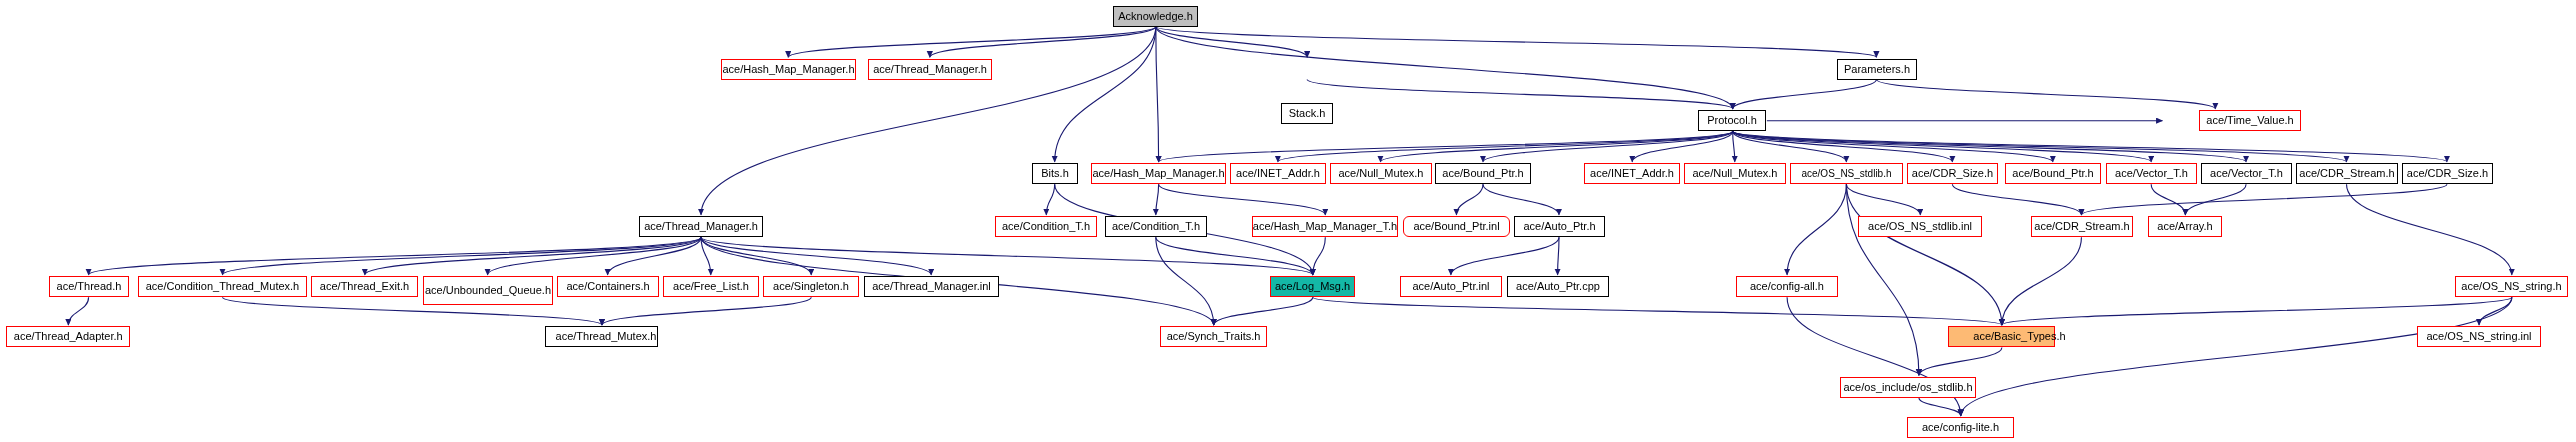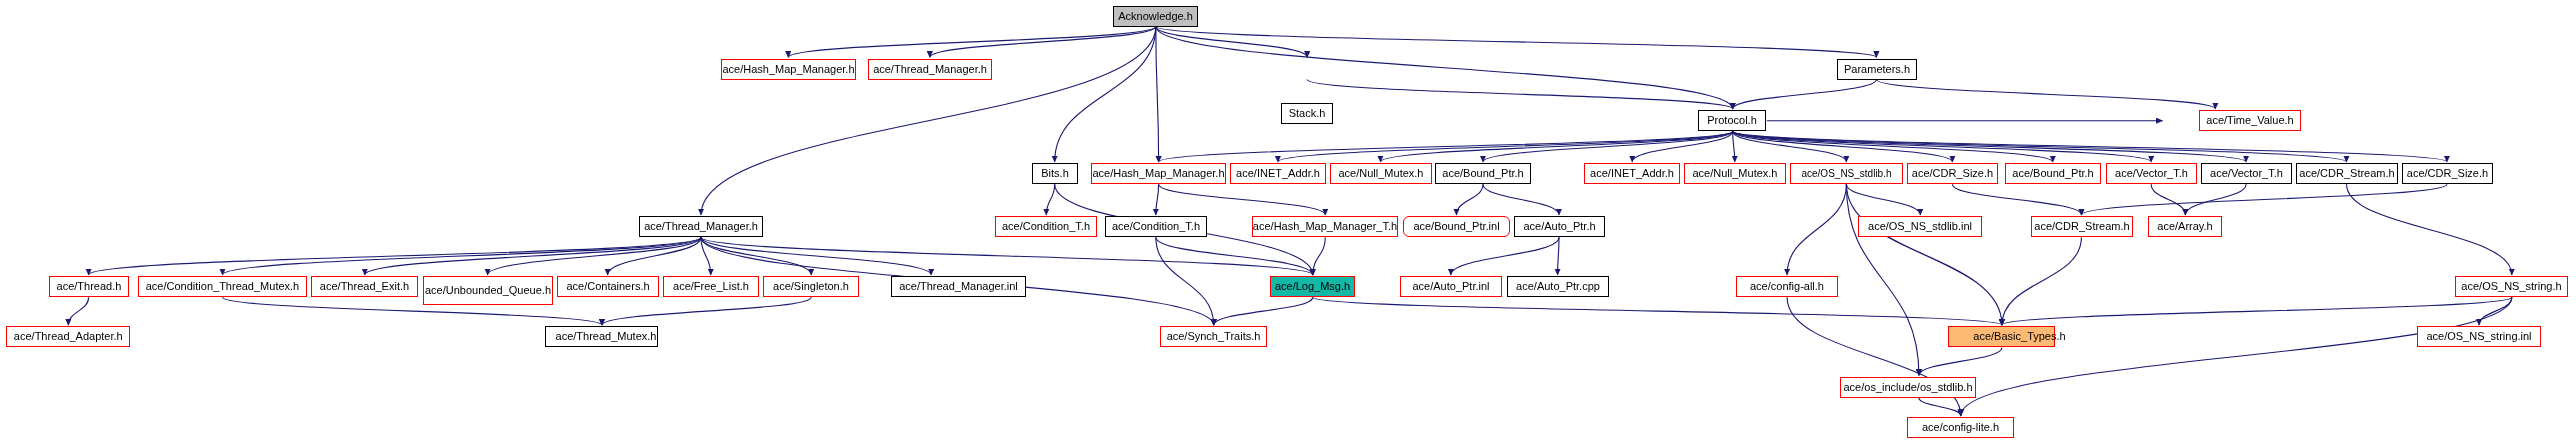--- a/index.html
+++ b/index.html
@@ -145,21 +145,21 @@
     <div class="gnode" style="left: 1858px; top: 216px; width: 124px; height: 21px; border-color: rgb(255, 0, 0); background: rgb(255, 255, 255); color: rgb(0, 0, 0); font-size: 11px;">ace/OS_NS_stdlib.inl</div>
     <div class="gnode" style="left: 2031px; top: 216px; width: 102px; height: 21px; border-color: rgb(255, 0, 0); background: rgb(255, 255, 255); color: rgb(0, 0, 0); font-size: 11px;">ace/CDR_Stream.h</div>
     <div class="gnode" style="left: 2148px; top: 216px; width: 74px; height: 21px; border-color: rgb(255, 0, 0); background: rgb(255, 255, 255); color: rgb(0, 0, 0); font-size: 11px;">ace/Array.h</div>
     <div class="gnode" style="left: 49px; top: 276px; width: 80px; height: 21px; border-color: rgb(255, 0, 0); background: rgb(255, 255, 255); color: rgb(0, 0, 0); font-size: 11px;">ace/Thread.h</div>
     <div class="gnode" style="left: 138px; top: 276px; width: 169px; height: 21px; border-color: rgb(255, 0, 0); background: rgb(255, 255, 255); color: rgb(0, 0, 0); font-size: 11px;">ace/Condition_Thread_Mutex.h</div>
     <div class="gnode" style="left: 311px; top: 276px; width: 107px; height: 21px; border-color: rgb(255, 0, 0); background: rgb(255, 255, 255); color: rgb(0, 0, 0); font-size: 11px;">ace/Thread_Exit.h</div>
     <div class="gnode" style="left: 423px; top: 276px; width: 130px; height: 29px; border-color: rgb(255, 0, 0); background: rgb(255, 255, 255); color: rgb(0, 0, 0); font-size: 11px;">ace/Unbounded_Queue.h</div>
     <div class="gnode" style="left: 557px; top: 276px; width: 102px; height: 21px; border-color: rgb(255, 0, 0); background: rgb(255, 255, 255); color: rgb(0, 0, 0); font-size: 11px;">ace/Containers.h</div>
     <div class="gnode" style="left: 663px; top: 276px; width: 96px; height: 21px; border-color: rgb(255, 0, 0); background: rgb(255, 255, 255); color: rgb(0, 0, 0); font-size: 11px;">ace/Free_List.h</div>
     <div class="gnode" style="left: 763px; top: 276px; width: 96px; height: 21px; border-color: rgb(255, 0, 0); background: rgb(255, 255, 255); color: rgb(0, 0, 0); font-size: 11px;">ace/Singleton.h</div>
-    <div class="gnode" style="left: 864px; top: 276px; width: 135px; height: 21px; border-color: rgb(0, 0, 0); background: rgb(255, 255, 255); color: rgb(0, 0, 0); font-size: 11px; margin-left: 27px;">ace/Thread_Manager.inl</div>
+    <div class="gnode" style="left: 864px; top: 276px; width: 135px; height: 21px; border-color: rgb(0, 0, 0); background: rgb(255, 255, 255); color: rgb(0, 0, 0); font-size: 11px;">ace/Thread_Manager.inl</div>
     <div class="gnode" style="left: 1270px; top: 276px; width: 85px; height: 21px; border-color: rgb(255, 0, 0); background: #14b8a6; color: rgb(0, 0, 0); font-size: 11px;">ace/Log_Msg.h</div>
     <div class="gnode" style="left: 1400px; top: 276px; width: 102px; height: 21px; border-color: rgb(255, 0, 0); background: rgb(255, 255, 255); color: rgb(0, 0, 0); font-size: 11px;">ace/Auto_Ptr.inl</div>
     <div class="gnode" style="left: 1507px; top: 276px; width: 102px; height: 21px; border-color: rgb(0, 0, 0); background: rgb(255, 255, 255); color: rgb(0, 0, 0); font-size: 11px;">ace/Auto_Ptr.cpp</div>
     <div class="gnode" style="left: 1736px; top: 276px; width: 102px; height: 21px; border-color: rgb(255, 0, 0); background: rgb(255, 255, 255); color: rgb(0, 0, 0); font-size: 11px;">ace/config-all.h</div>
     <div class="gnode" style="left: 2455px; top: 276px; width: 113px; height: 21px; border-color: rgb(255, 0, 0); background: rgb(255, 255, 255); color: rgb(0, 0, 0); font-size: 11px;">ace/OS_NS_string.h</div>
     <div class="gnode" style="left: 6.3px; top: 326px; width: 124px; height: 21px; border-color: rgb(255, 0, 0); background: rgb(255, 255, 255); color: rgb(0, 0, 0); font-size: 11px;">ace/Thread_Adapter.h</div>
     <div class="gnode" style="left: 545px; top: 326px; width: 113px; height: 21px; border-color: rgb(0, 0, 0); background: rgb(255, 255, 255); color: rgb(0, 0, 0); font-size: 11px; padding-left: 9px;">ace/Thread_Mutex.h</div>
     <div class="gnode" style="left: 1160px; top: 326px; width: 107px; height: 21px; border-color: rgb(255, 0, 0); background: rgb(255, 255, 255); color: rgb(0, 0, 0); font-size: 11px;">ace/Synch_Traits.h</div>
     <div class="gnode" style="left: 1948px; top: 326px; width: 107px; height: 21px; border-color: rgb(255, 0, 0); background: #fdba74; color: rgb(0, 0, 0); font-size: 11px; padding-left: 36px;">ace/Basic_Types.h</div>
     <div class="gnode" style="left: 2417px; top: 326px; width: 124px; height: 21px; border-color: rgb(255, 0, 0); background: rgb(255, 255, 255); color: rgb(0, 0, 0); font-size: 11px;">ace/OS_NS_string.inl</div>

